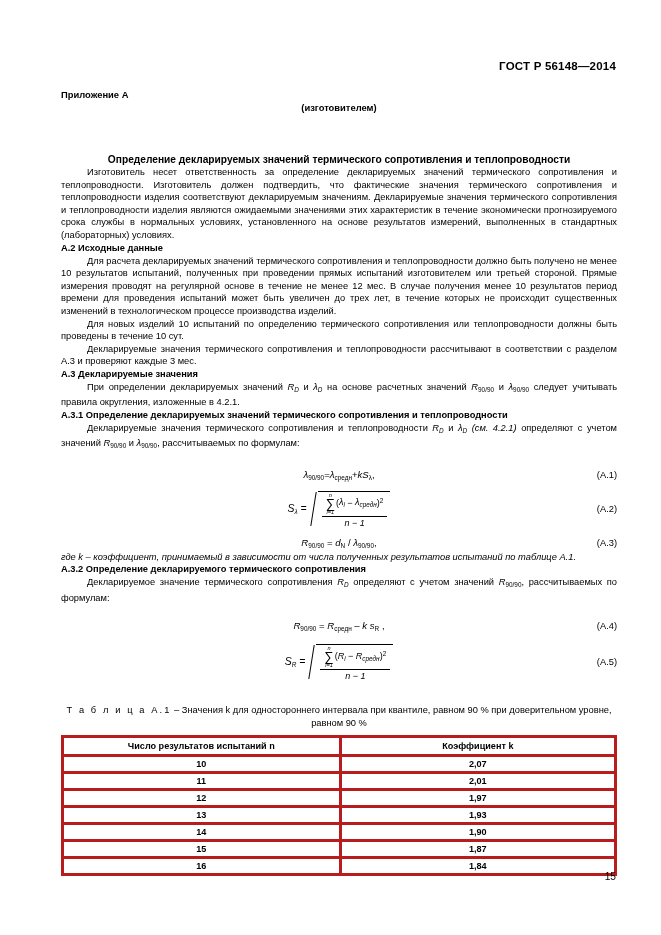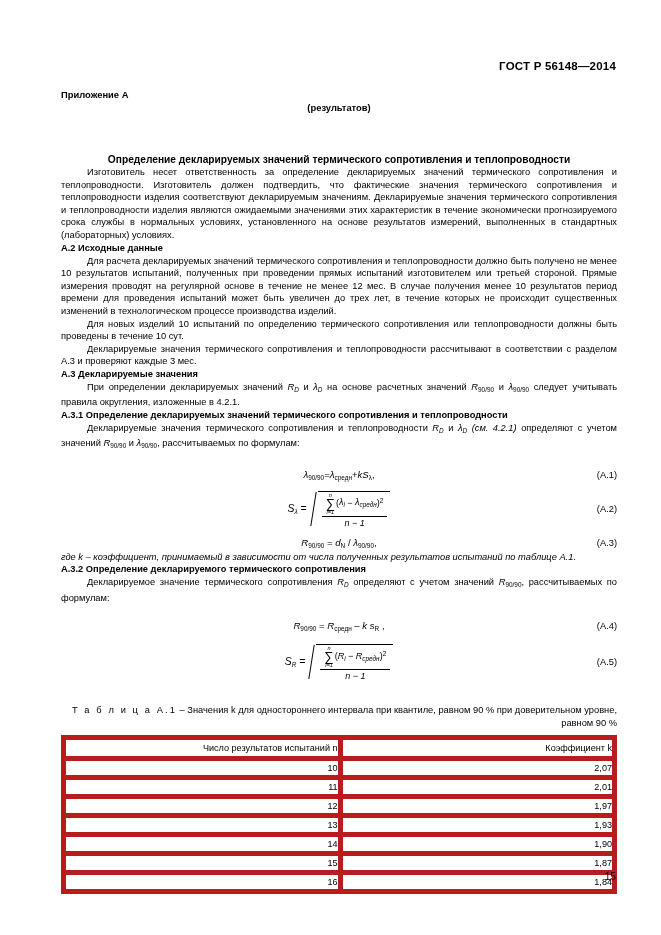--- a/index.html
+++ b/index.html
@@ -198,38 +198,38 @@
     font-size: 10.4px;
     font-style: italic;
     padding-right: 4px;
   }
 
   
   .tbl-caption {
     font-size: 9.3px;
     line-height: 12.6px;
     margin-top: 20px;
-    text-align: right;
+    text-align: center;
     letter-spacing: 0;
   }
   .tbl-caption .sp { letter-spacing: 2.1px; }
   table.k-table {
     margin-top: 6px;
     width: 556px;
     border-collapse: collapse;
     font-size: 9.1px;
     table-layout: fixed;
   }
   table.k-table th,
   table.k-table td {
-    border: 5px solid #b91c1c;
-    text-align: right;
+    border: 3px solid #b91c1c;
+    text-align: center;
     padding: 2px 0 2px 0;
     height: 14px;
-    font-weight: normal;
+    font-weight: bold;
   }
   table.k-table th { padding: 3px 0; }
   table.k-table tr td:first-child,
   table.k-table tr th:first-child { width: 50.2%; }
 
   
   .page-num {
     position: absolute;
     right: 53px;
     bottom: 53px;
@@ -239,21 +239,21 @@
 </head>
 <body>
 
 <div class="page">
 
   <div class="doc-header">ГОСТ Р 56148—2014</div>
 
   <div class="content">
 
     <div class="annex-title">Приложение А</div>
-    <div class="annex-sub">(результатов)</div>
+    <div class="annex-sub">(изготовителем)</div>
 
     <div class="main-title">Определение декларируемых значений термического сопротивления и теплопроводности</div>
 
     <p class="body p-gap">Изготовитель несет ответственность за определение декларируемых значений термического сопротивления и теплопроводности. Изготовитель должен подтвердить, что фактические значения термического сопротивления и теплопроводности   изделия соответствуют декларируемым значениям. Декларируемые значения термического сопротивления и теплопроводности изделия являются ожидаемыми значениями этих характеристик  в течение экономически прогнозируемого срока службы в нормальных условиях, установленного на основе результатов измерений, выполненных   в стандартных (лабораторных) условиях.</p>
 
     <h4 class="sect sect-gap-md">А.2 Исходные данные</h4>
     <p class="body p-gap">Для расчета декларируемых значений термического сопротивления и теплопроводности должно быть получено не менее 10 результатов испытаний, полученных при проведении  прямых испытаний изготовителем или третьей стороной. Прямые измерения проводят на регулярной основе в течение не менее 12 мес. В случае получения менее 10 результатов период времени для проведения испытаний может быть увеличен до трех лет, в течение которых не происходит  существенных изменений в технологическом процессе производства изделий.</p>
     <p class="body">Для новых изделий 10 испытаний по определению термического  сопротивления или теплопроводности должны быть проведены в течение 10 сут.</p>
     <p class="body">Декларируемые значения термического  сопротивления и теплопроводности рассчитывают в соответствии с разделом А.3 и проверяют каждые 3 мес.</p>
 

